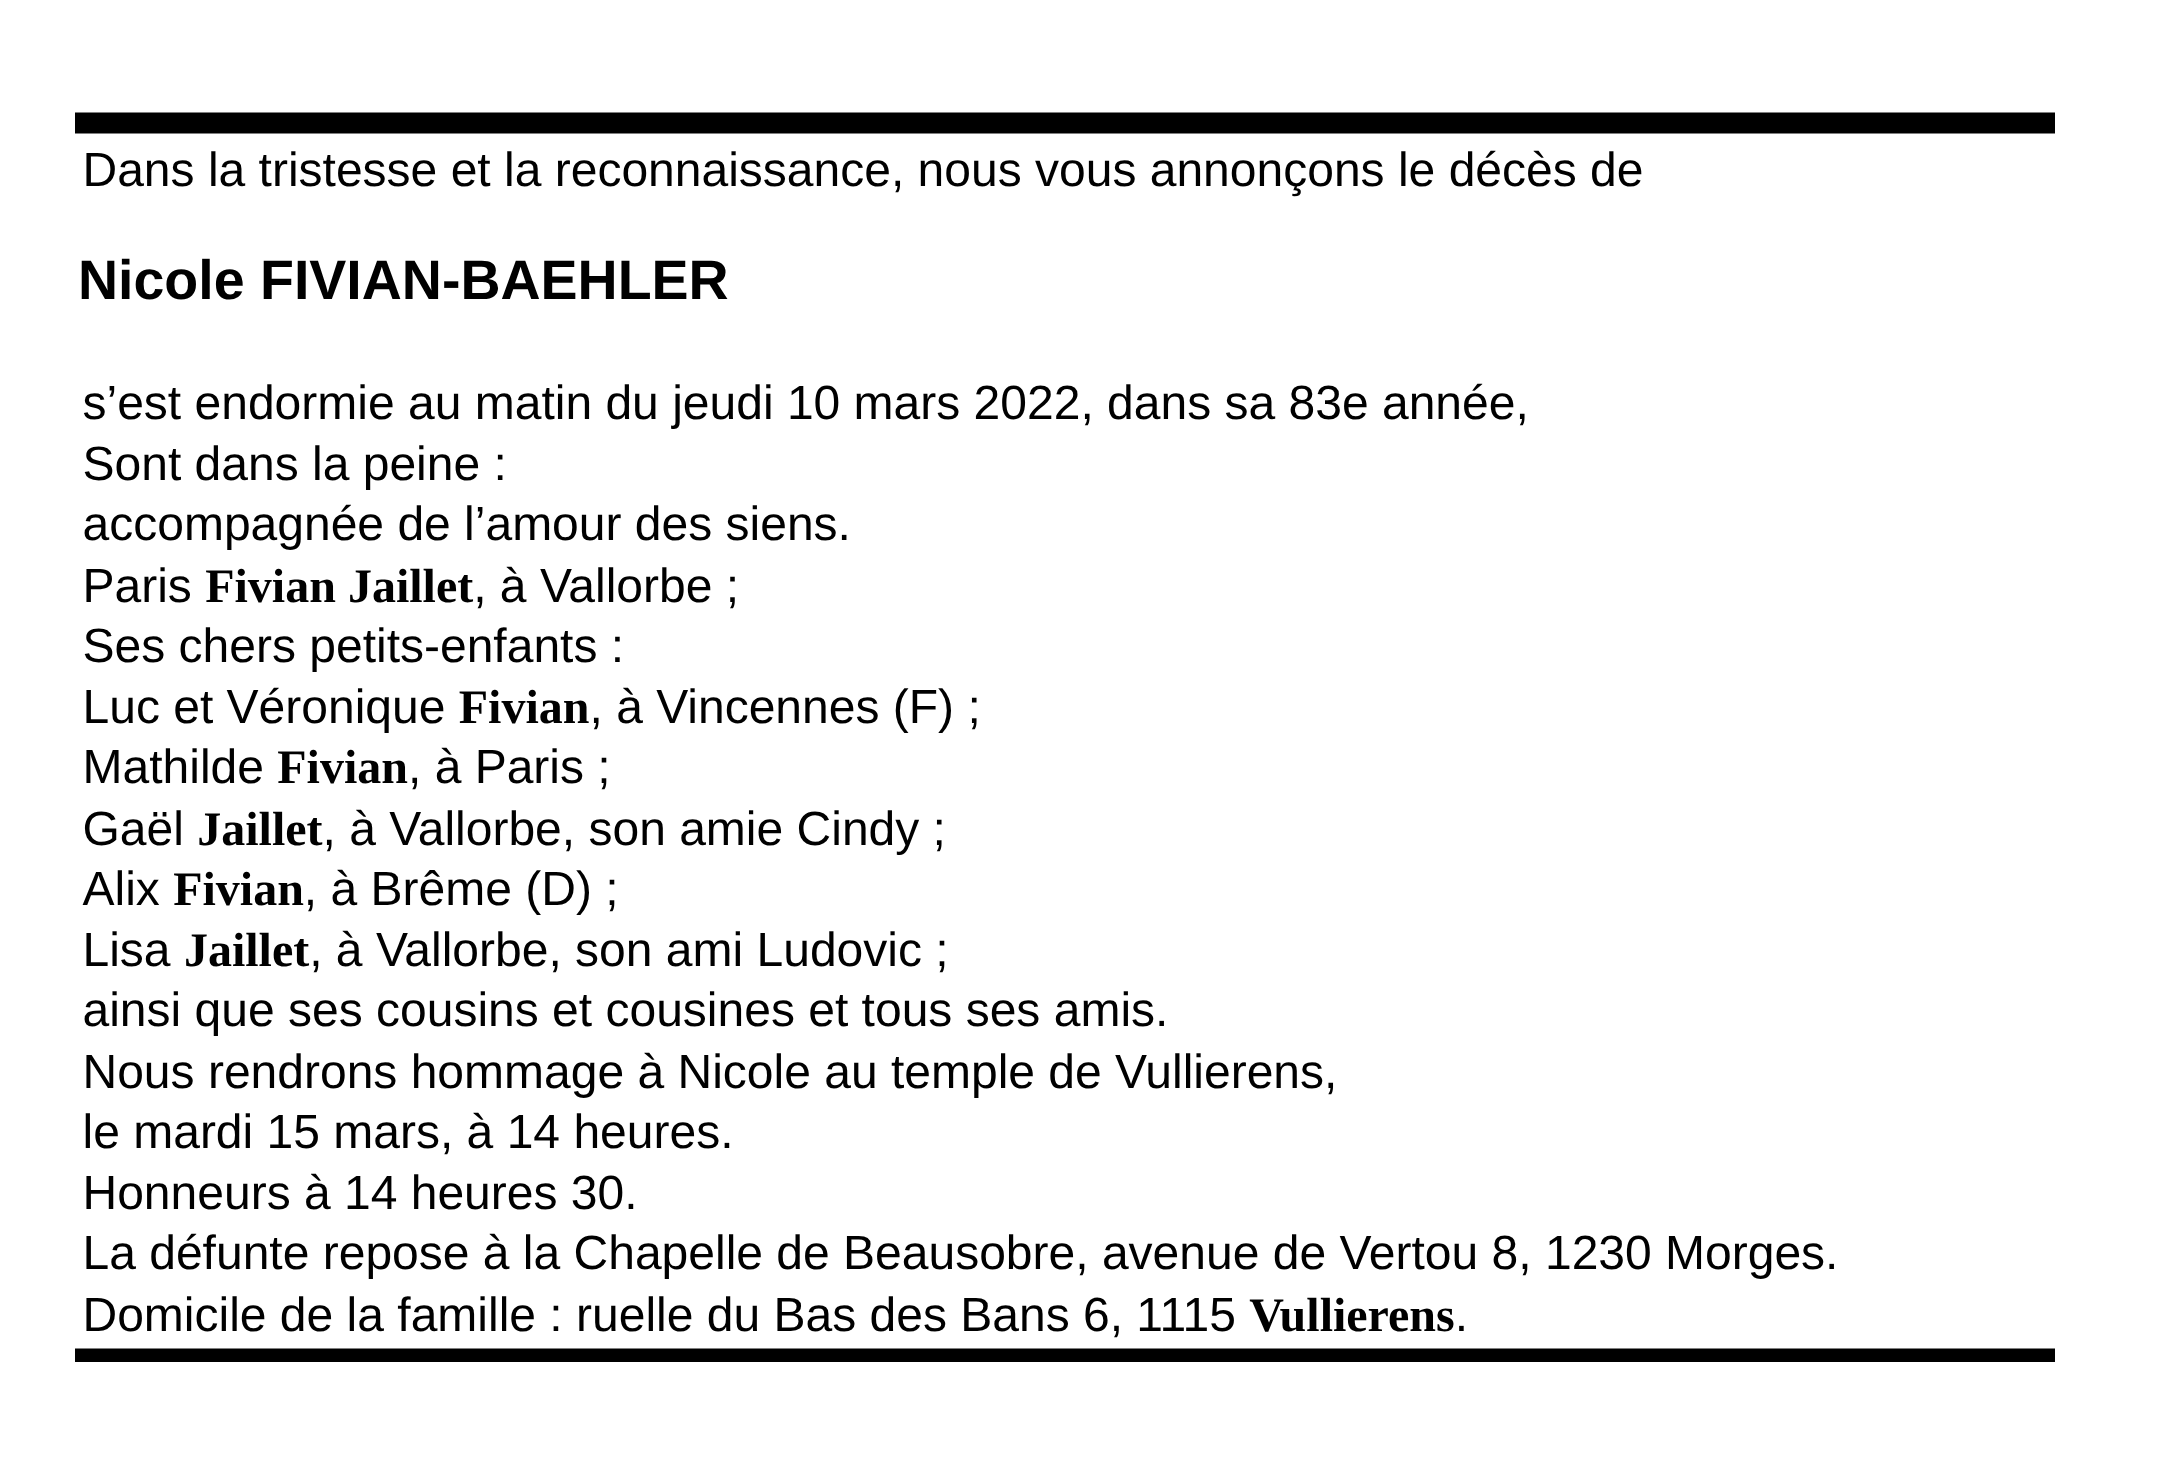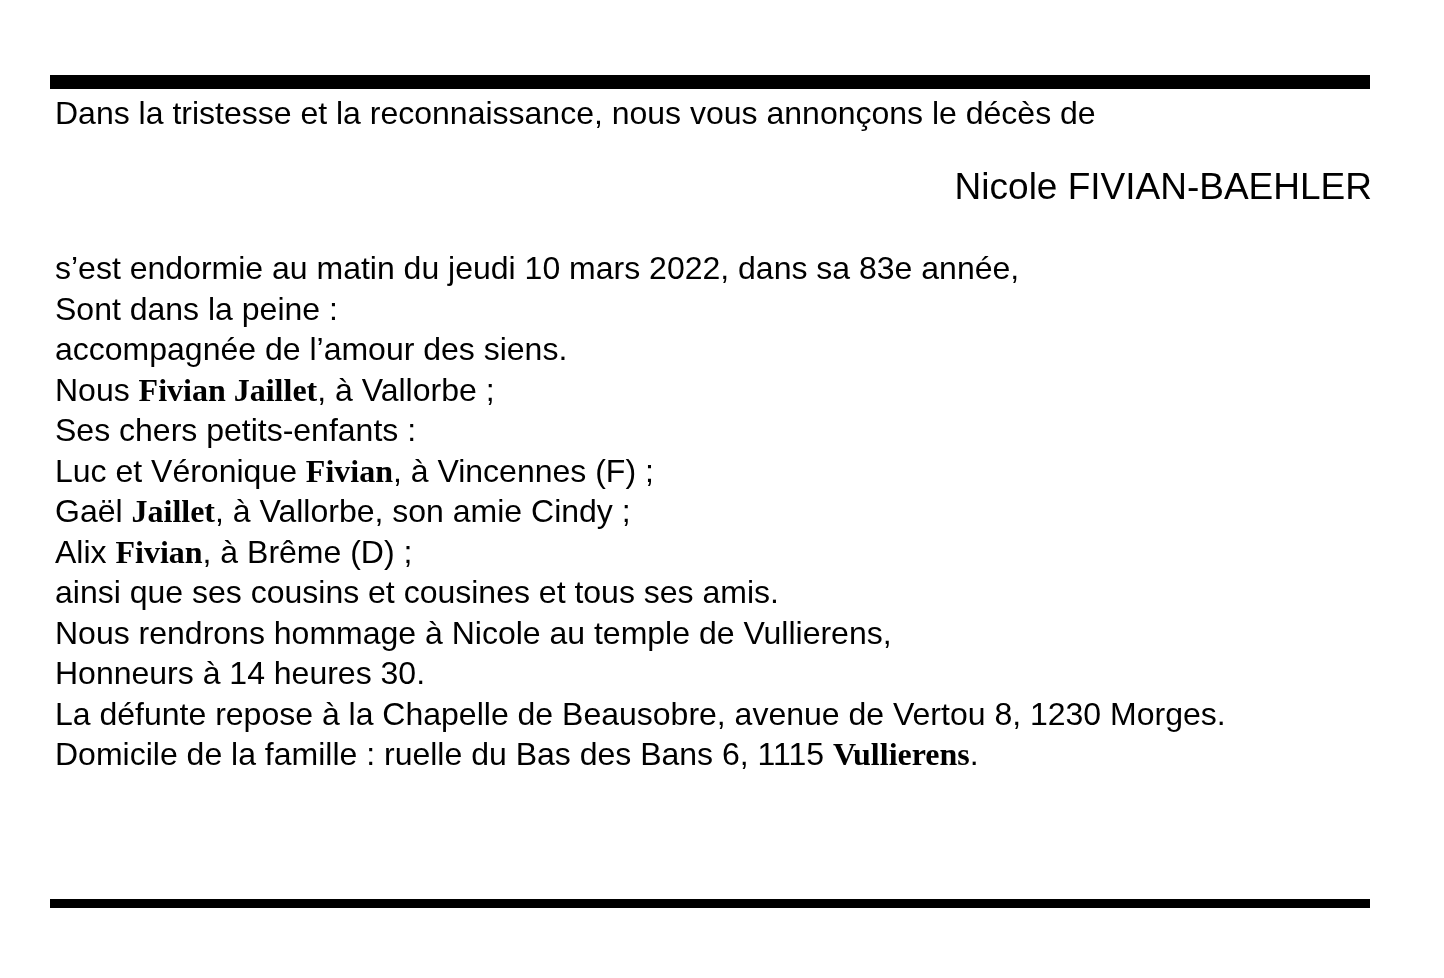--- a/index.html
+++ b/index.html
@@ -27,23 +27,23 @@
     top: 93px;
     font-size: 32px;
     line-height: 41px;
     white-space: nowrap;
   }
   .doc-title {
     position: absolute;
     left: 52px;
     top: 166px;
     width: 1320px;
-    text-align: right;
+    text-align: left;
     font-size: 37px;
-    font-weight: normal;
+    font-weight: bold;
     line-height: 41px;
     white-space: nowrap;
   }
   .body-block {
     position: absolute;
     left: 55px;
     top: 248px;
     font-size: 32px;
     line-height: 40.5px;
   }
@@ -57,26 +57,29 @@
   <div class="rule rule-top"></div>
 
   <div class="intro-line">Dans la tristesse et la reconnaissance, nous vous annonçons le décès de</div>
 
   <div class="doc-title">Nicole FIVIAN-BAEHLER</div>
 
   <div class="body-block">
       <div class="body-line"><span>s’est endormie au matin du jeudi 10 mars 2022, dans sa 83e année,</span></div>
       <div class="body-line"><span>Sont dans la peine :</span></div>
       <div class="body-line"><span>accompagnée de l’amour des siens.</span></div>
-      <div class="body-line"><span>Nous </span><span class="bold">Fivian Jaillet</span><span>, à Vallorbe ;</span></div>
+      <div class="body-line"><span>Paris </span><span class="bold">Fivian Jaillet</span><span>, à Vallorbe ;</span></div>
       <div class="body-line"><span>Ses chers petits-enfants :</span></div>
       <div class="body-line"><span>Luc et Véronique </span><span class="bold">Fivian</span><span>, à Vincennes (F) ;</span></div>
+      <div class="body-line"><span>Mathilde </span><span class="bold">Fivian</span><span>, à Paris ;</span></div>
       <div class="body-line"><span>Gaël </span><span class="bold">Jaillet</span><span>, à Vallorbe, son amie Cindy ;</span></div>
       <div class="body-line"><span>Alix </span><span class="bold">Fivian</span><span>, à Brême (D) ;</span></div>
+      <div class="body-line"><span>Lisa </span><span class="bold">Jaillet</span><span>, à Vallorbe, son ami Ludovic ;</span></div>
       <div class="body-line"><span>ainsi que ses cousins et cousines et tous ses amis.</span></div>
       <div class="body-line"><span>Nous rendrons hommage à Nicole au temple de Vullierens,</span></div>
+      <div class="body-line"><span>le mardi 15 mars, à 14 heures.</span></div>
       <div class="body-line"><span>Honneurs à 14 heures 30.</span></div>
       <div class="body-line"><span>La défunte repose à la Chapelle de Beausobre, avenue de Vertou 8, 1230 Morges.</span></div>
       <div class="body-line"><span>Domicile de la famille : ruelle du Bas des Bans 6, 1115 </span><span class="bold">Vullierens</span><span>.</span></div>
     </div>
 
   <div class="rule rule-bottom"></div>
 </div>
 
 </body></html>

